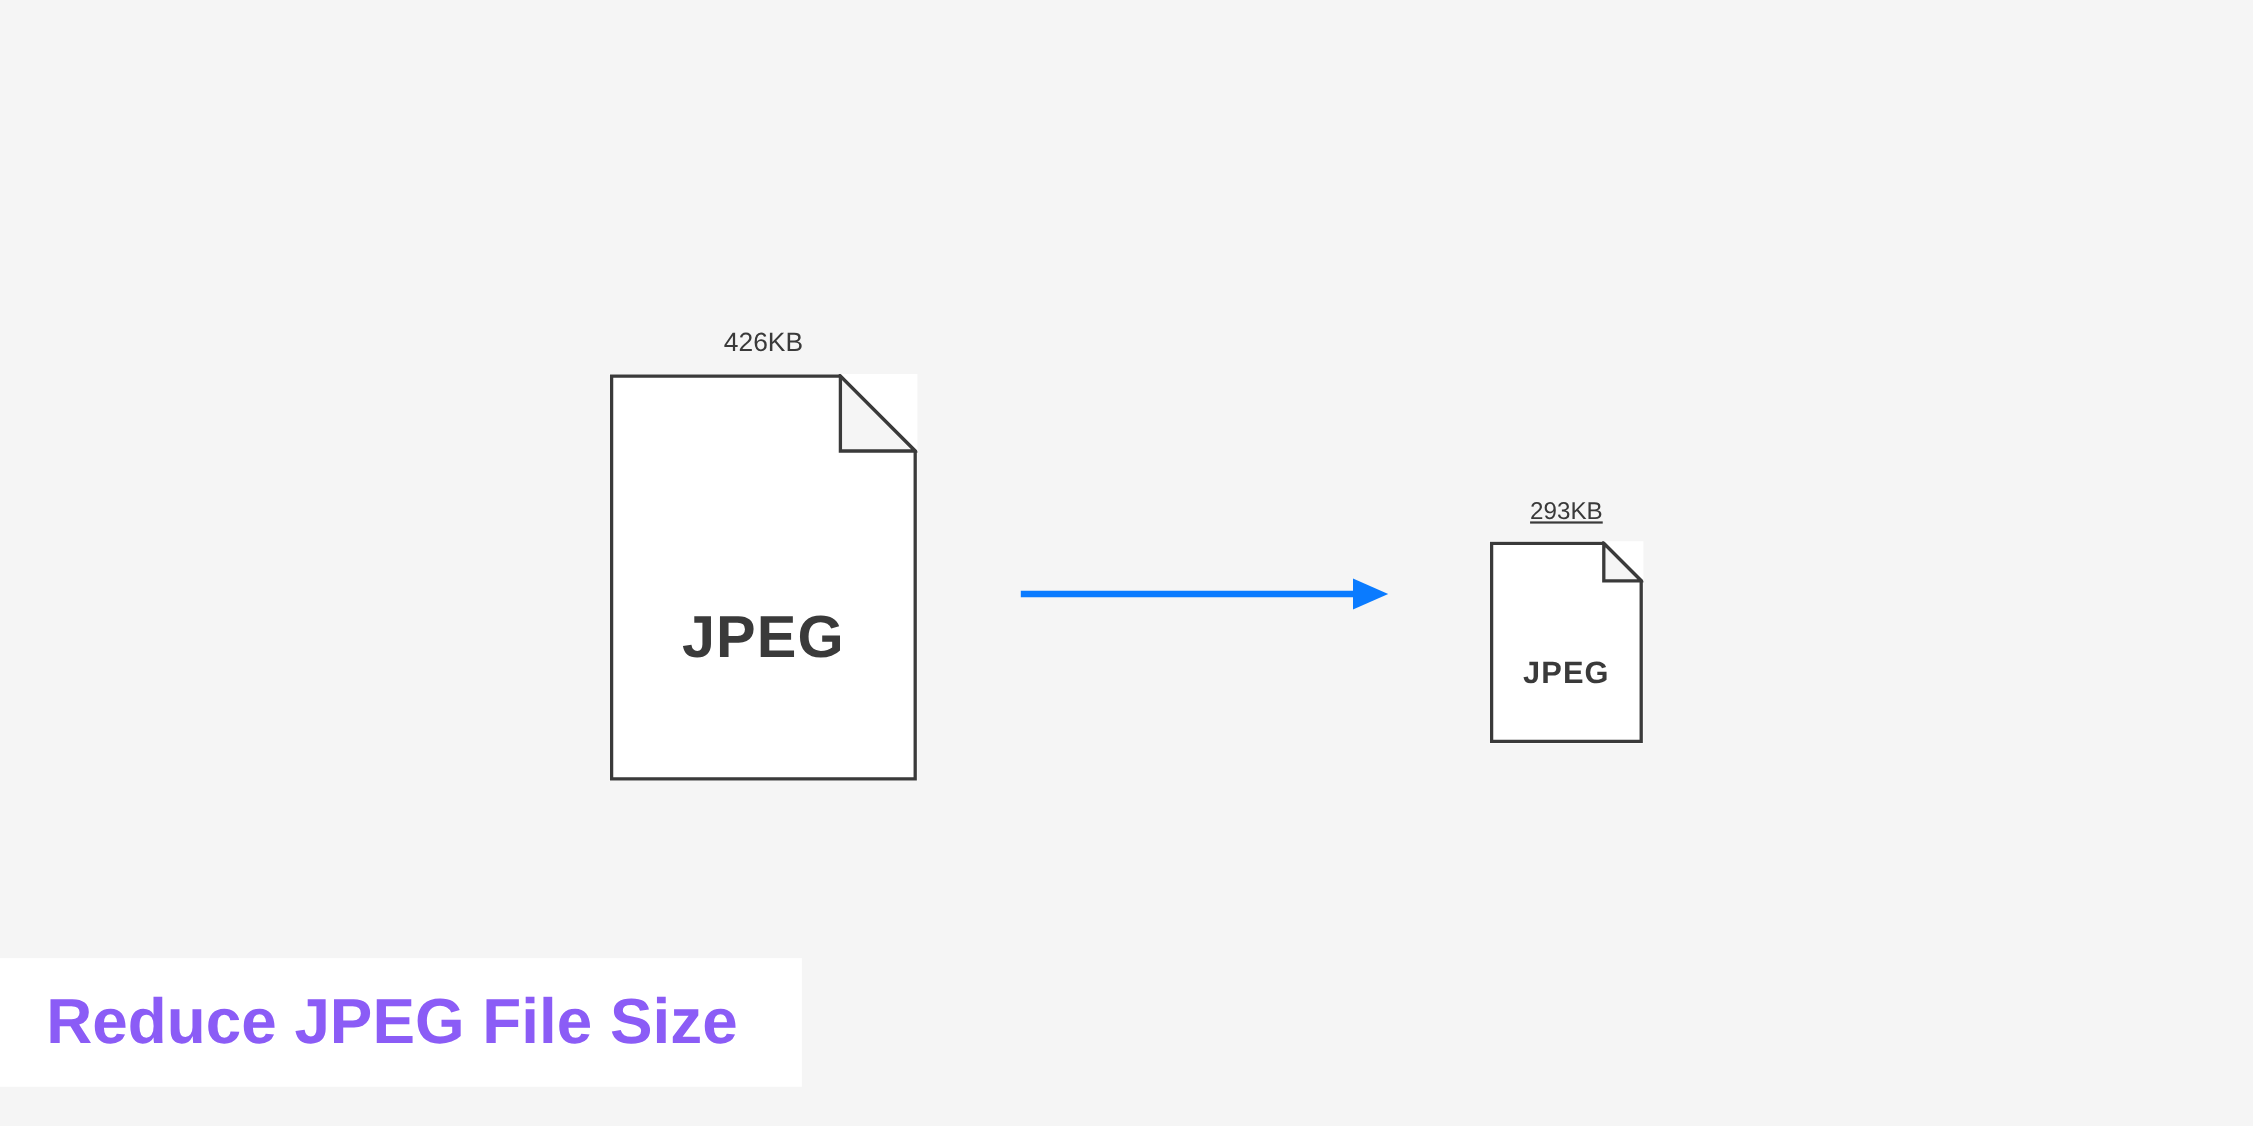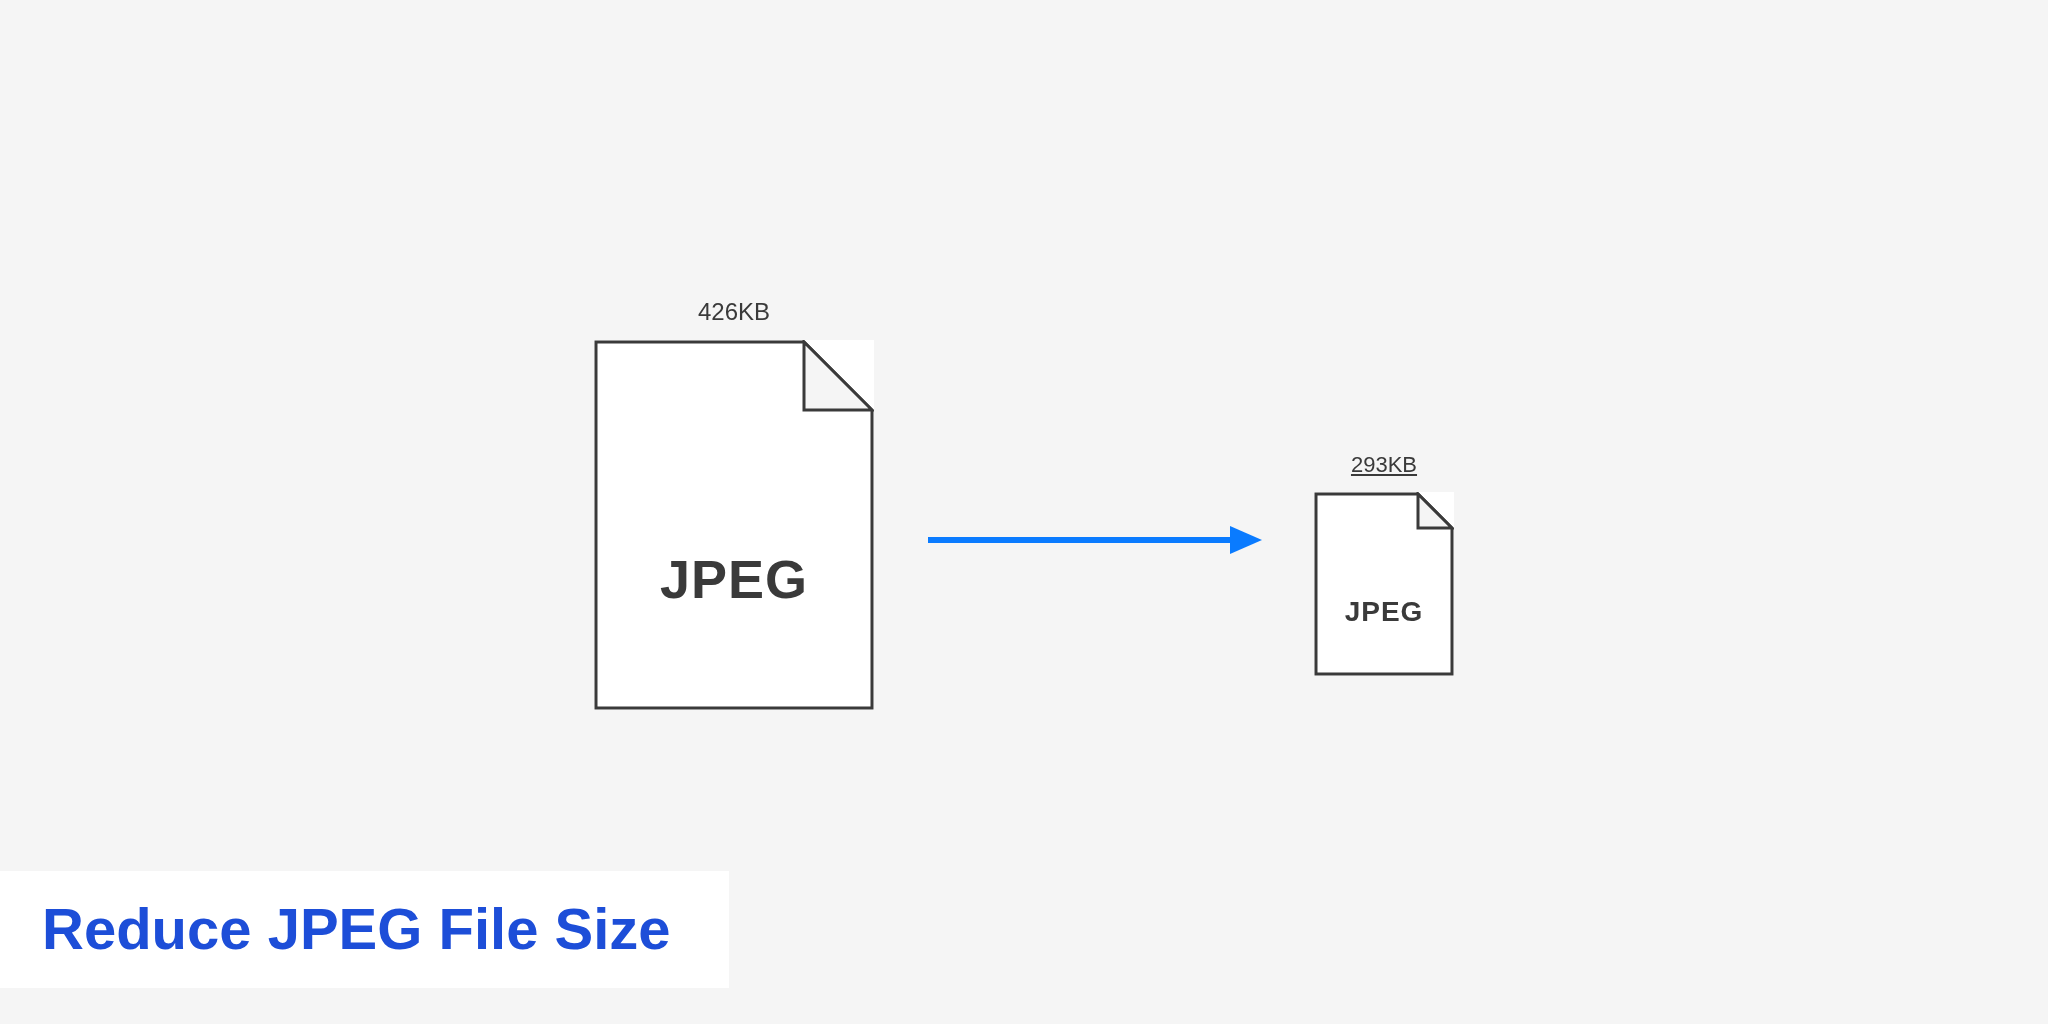--- a/index.html
+++ b/index.html
@@ -9,21 +9,21 @@
       font-family: "Segoe UI", "Helvetica Neue", Arial, sans-serif;
       position: relative;
       overflow: hidden;
     }
     .stage {
       position: absolute;
       left: 0; top: 0; width: 100%; height: 100%;
       display: flex;
       align-items: center;
       justify-content: center;
-      gap: 50px;
+      gap: 90px;
     }
     .file-block {
       display: flex;
       flex-direction: column;
       align-items: center;
     }
     .file-size {
       color: #3a3a3a;
       margin-bottom: 14px;
       text-align: center;
@@ -60,21 +60,21 @@
     }
 
     .caption-box {
       position: absolute;
       left: 0;
       bottom: 36px;
       background: #ffffff;
       padding: 24px 58px 26px 42px;
     }
     .caption-text {
-      color: #1d4ed8;
+      color: #8b5cf6;
       font-size: 58px;
       font-weight: 700;
       white-space: nowrap;
     }
   </style>
 </head>
 <body>
 
 <div class="stage">
 

